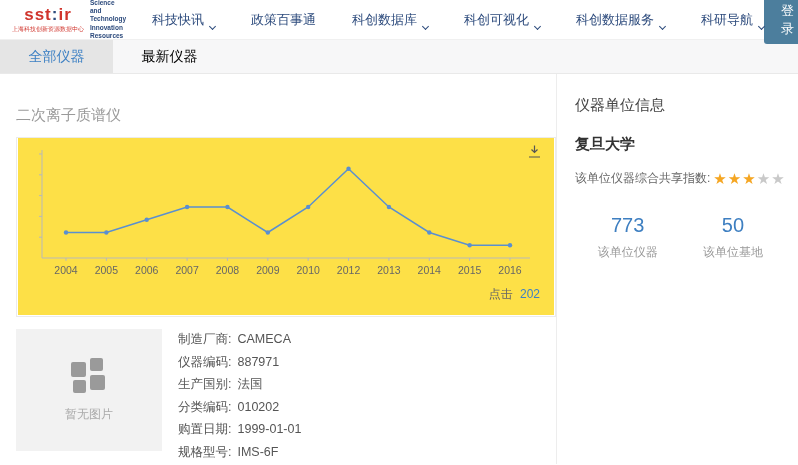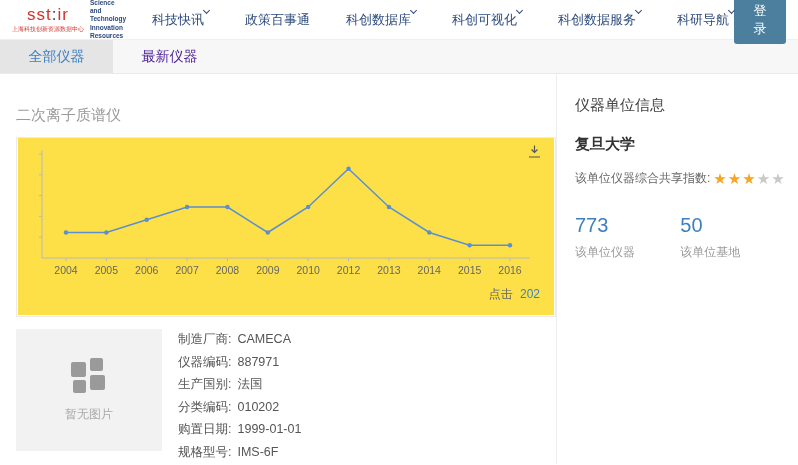--- a/index.html
+++ b/index.html
@@ -4,35 +4,35 @@
 <style>
   * { margin:0; padding:0; box-sizing:border-box; }
   html,body { width:798px; height:465px; overflow:hidden; background:#fff;
     font-family:"Liberation Sans","DejaVu Sans",sans-serif; color:#333; }
 
   
   .topbar { display:flex; align-items:center; height:40px; padding:0 12px;
     background:#fff; border-bottom:1px solid #f0f0f0; }
   .logo { display:flex; align-items:center; gap:6px; width:152px; cursor:pointer; }
   .logo-mark-wrap { display:flex; flex-direction:column; align-items:center; }
-  .logo-mark { font-weight:normal; font-size:17px; line-height:1; letter-spacing:1px; color:#d0342c; }
+  .logo-mark { font-weight:bold; font-size:17px; line-height:1; letter-spacing:1px; color:#d0342c; }
   .logo-mark .dot { color:#2c4a7c; }
   .logo-sub { font-size:6px; color:#d0342c; margin-top:2px; white-space:nowrap; }
   .logo-name { font-size:6.5px; line-height:1.25; color:#2c4a7c; font-weight:bold; }
   .nav { display:flex; gap:36px; margin-left:26px; font-size:13px; color:#2c4a7c; }
-  .nav-item { display:flex; align-items:flex-start; cursor:pointer; white-space:nowrap; }
+  .nav-item { display:flex; align-items:flex-end; gap:6px; cursor:pointer; white-space:nowrap; }
   .chevron { width:5px; height:5px; border-right:1px solid #2c4a7c; border-bottom:1px solid #2c4a7c;
     transform:rotate(45deg); margin-top:-3px; }
   .login-btn { margin-left:auto; background:#4c7e9d; color:#fff; font-size:13px;
     padding:6px 17px; border:none; border-radius:3px; cursor:pointer; }
 
   
   .tabbar { height:34px; background:#f7f7f8; border-bottom:1px solid #e9e9e9; display:flex; }
   .tab { width:113px; display:flex; align-items:center; justify-content:center;
-    font-size:14px; color:#4c1d95; cursor:pointer; }
+    font-size:14px; color:#000000; cursor:pointer; }
   .tab.active { background:#e5e5e5; color:#3e81c4; }
 
   
   .content { display:flex; height:390px; }
   .main { width:570px; padding:0 0 0 16px; }
   .page-title { color:#9a9a9a; font-size:15px; margin:32px 0 12px; }
 
   .chart-card { width:540px; border:1px solid #ebebeb; background:#fff; }
   .chart-card-header { padding:9px 12px; font-size:13px; color:#333; }
   .chart-body { margin:0 1px 1px; background:#fde047; padding:6px 8px 6px; position:relative; }
@@ -56,21 +56,21 @@
 
   
   .sidebar { flex:1; border-left:1px solid #ededed; padding:22px 18px 0; }
   .sidebar-title { font-size:15px; color:#444; margin-bottom:20px; }
   .org-name { font-size:15px; font-weight:bold; color:#333; margin-bottom:16px; }
   .rating-row { font-size:12px; color:#666; display:flex; margin-bottom:26px; white-space:nowrap; }
   .stars { margin-left:3px; letter-spacing:1px; }
   .stars span { font-size:15px; color:#c9c9c9; }
   .stars .filled { color:#f5a623; }
   .stats { display:flex; }
-  .stat { flex:1; }
+  .stat { flex:1; text-align:center; }
   .stat-value { color:#3e7fc1; font-size:20px; }
   .stat-label { color:#999; font-size:12px; margin-top:7px; }
 </style>
 </head>
 <body>
 
 <div class="topbar">
   <div class="logo">
     <div class="logo-mark-wrap">
       <div class="logo-mark"><span>sst</span><span class="dot">:</span><span>ir</span></div>

